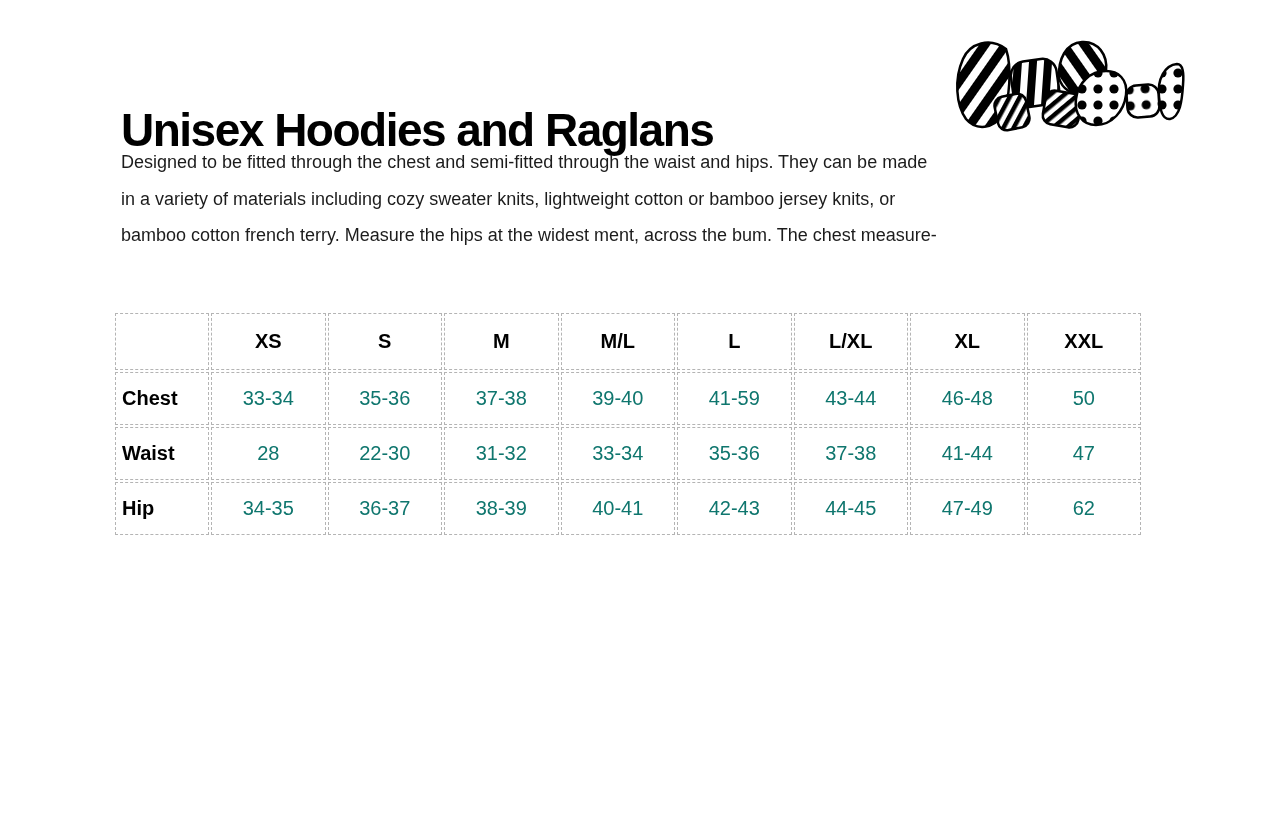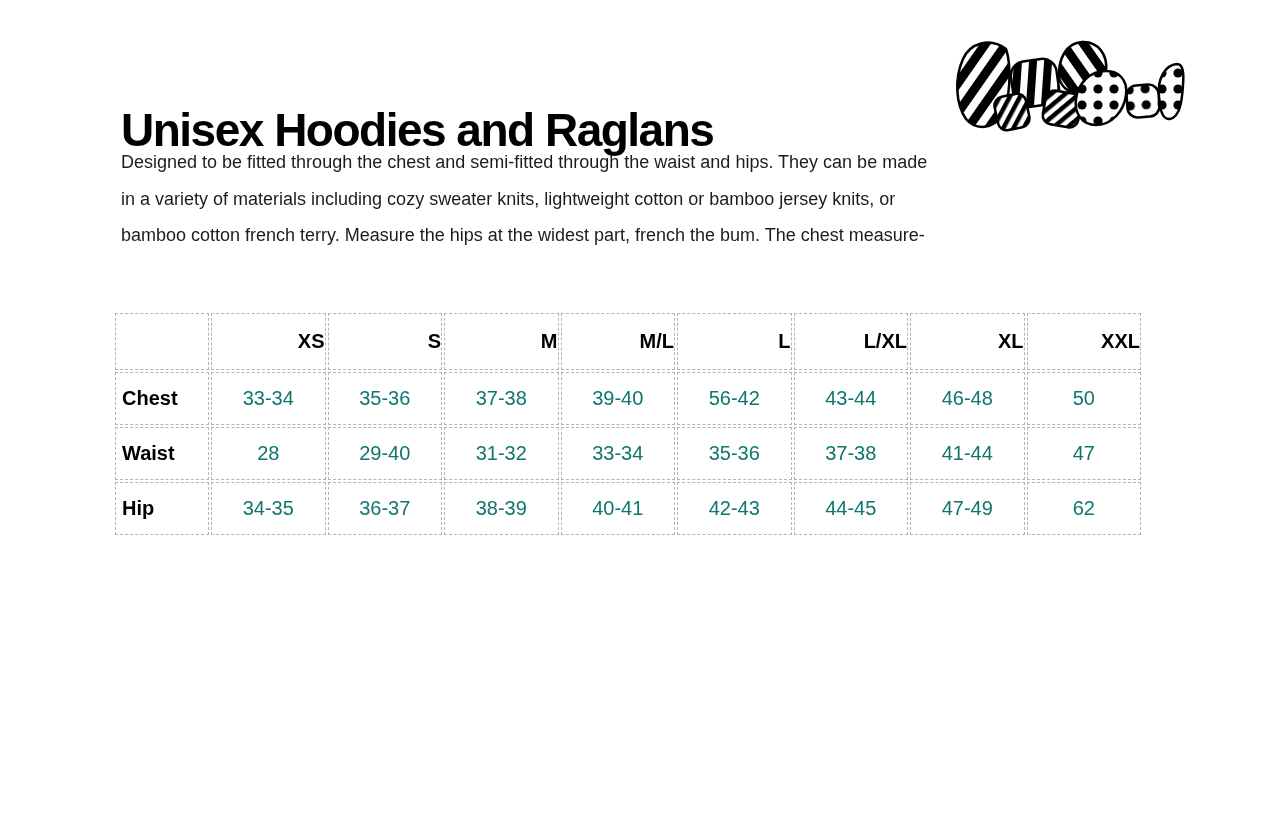--- a/index.html
+++ b/index.html
@@ -54,21 +54,21 @@
   table.size-chart col.label-col { width: 94px; }
   table.size-chart th, table.size-chart td {
     border: 1px dashed #b4b4b4;
     padding: 0;
     background: #ffffff;
   }
   table.size-chart thead th {
     height: 55px;
     font-weight: 700;
     color: #000000;
-    text-align: right;
+    text-align: center;
     vertical-align: middle;
   }
   table.size-chart tbody th {
     height: 51px;
     font-weight: 700;
     color: #000000;
     text-align: left;
     padding-left: 6px;
     vertical-align: middle;
   }
@@ -126,21 +126,21 @@
 
       <path d="M 213,64 C 211,46 219,32 231,31 C 237,31 238,40 237,52 C 236,68 234,84 224,86 C 216,87 214,76 213,64 Z" fill="url(#dots)"></path>
 
       <rect x="181" y="52" width="32" height="32" rx="10" transform="rotate(-4 197 68)" fill="url(#dots)"></rect>
     </g>
   </svg>
 
   <div class="intro">
     <div class="line">Designed to be fitted through the chest and semi-fitted through the waist and hips. They can be made</div>
     <div class="line">in a variety of materials including cozy sweater knits, lightweight cotton or bamboo jersey knits, or</div>
-    <div class="line">bamboo cotton french terry. Measure the hips at the widest part, french the bum. The chest measure-</div>
+    <div class="line">bamboo cotton french terry. Measure the hips at the widest ment, across the bum. The chest measure-</div>
   </div>
 
   <table class="size-chart">
     <colgroup>
         <col class="label-col">
         <col>
         <col>
         <col>
         <col>
         <col>
@@ -161,29 +161,29 @@
           <th>XXL</th>
         </tr>
       </thead>
     <tbody>
         <tr>
           <th>Chest</th>
           <td>33-34</td>
           <td>35-36</td>
           <td>37-38</td>
           <td>39-40</td>
-          <td>56-42</td>
+          <td>41-59</td>
           <td>43-44</td>
           <td>46-48</td>
           <td>50</td>
         </tr>
         <tr>
           <th>Waist</th>
           <td>28</td>
-          <td>29-40</td>
+          <td>22-30</td>
           <td>31-32</td>
           <td>33-34</td>
           <td>35-36</td>
           <td>37-38</td>
           <td>41-44</td>
           <td>47</td>
         </tr>
         <tr>
           <th>Hip</th>
           <td>34-35</td>

